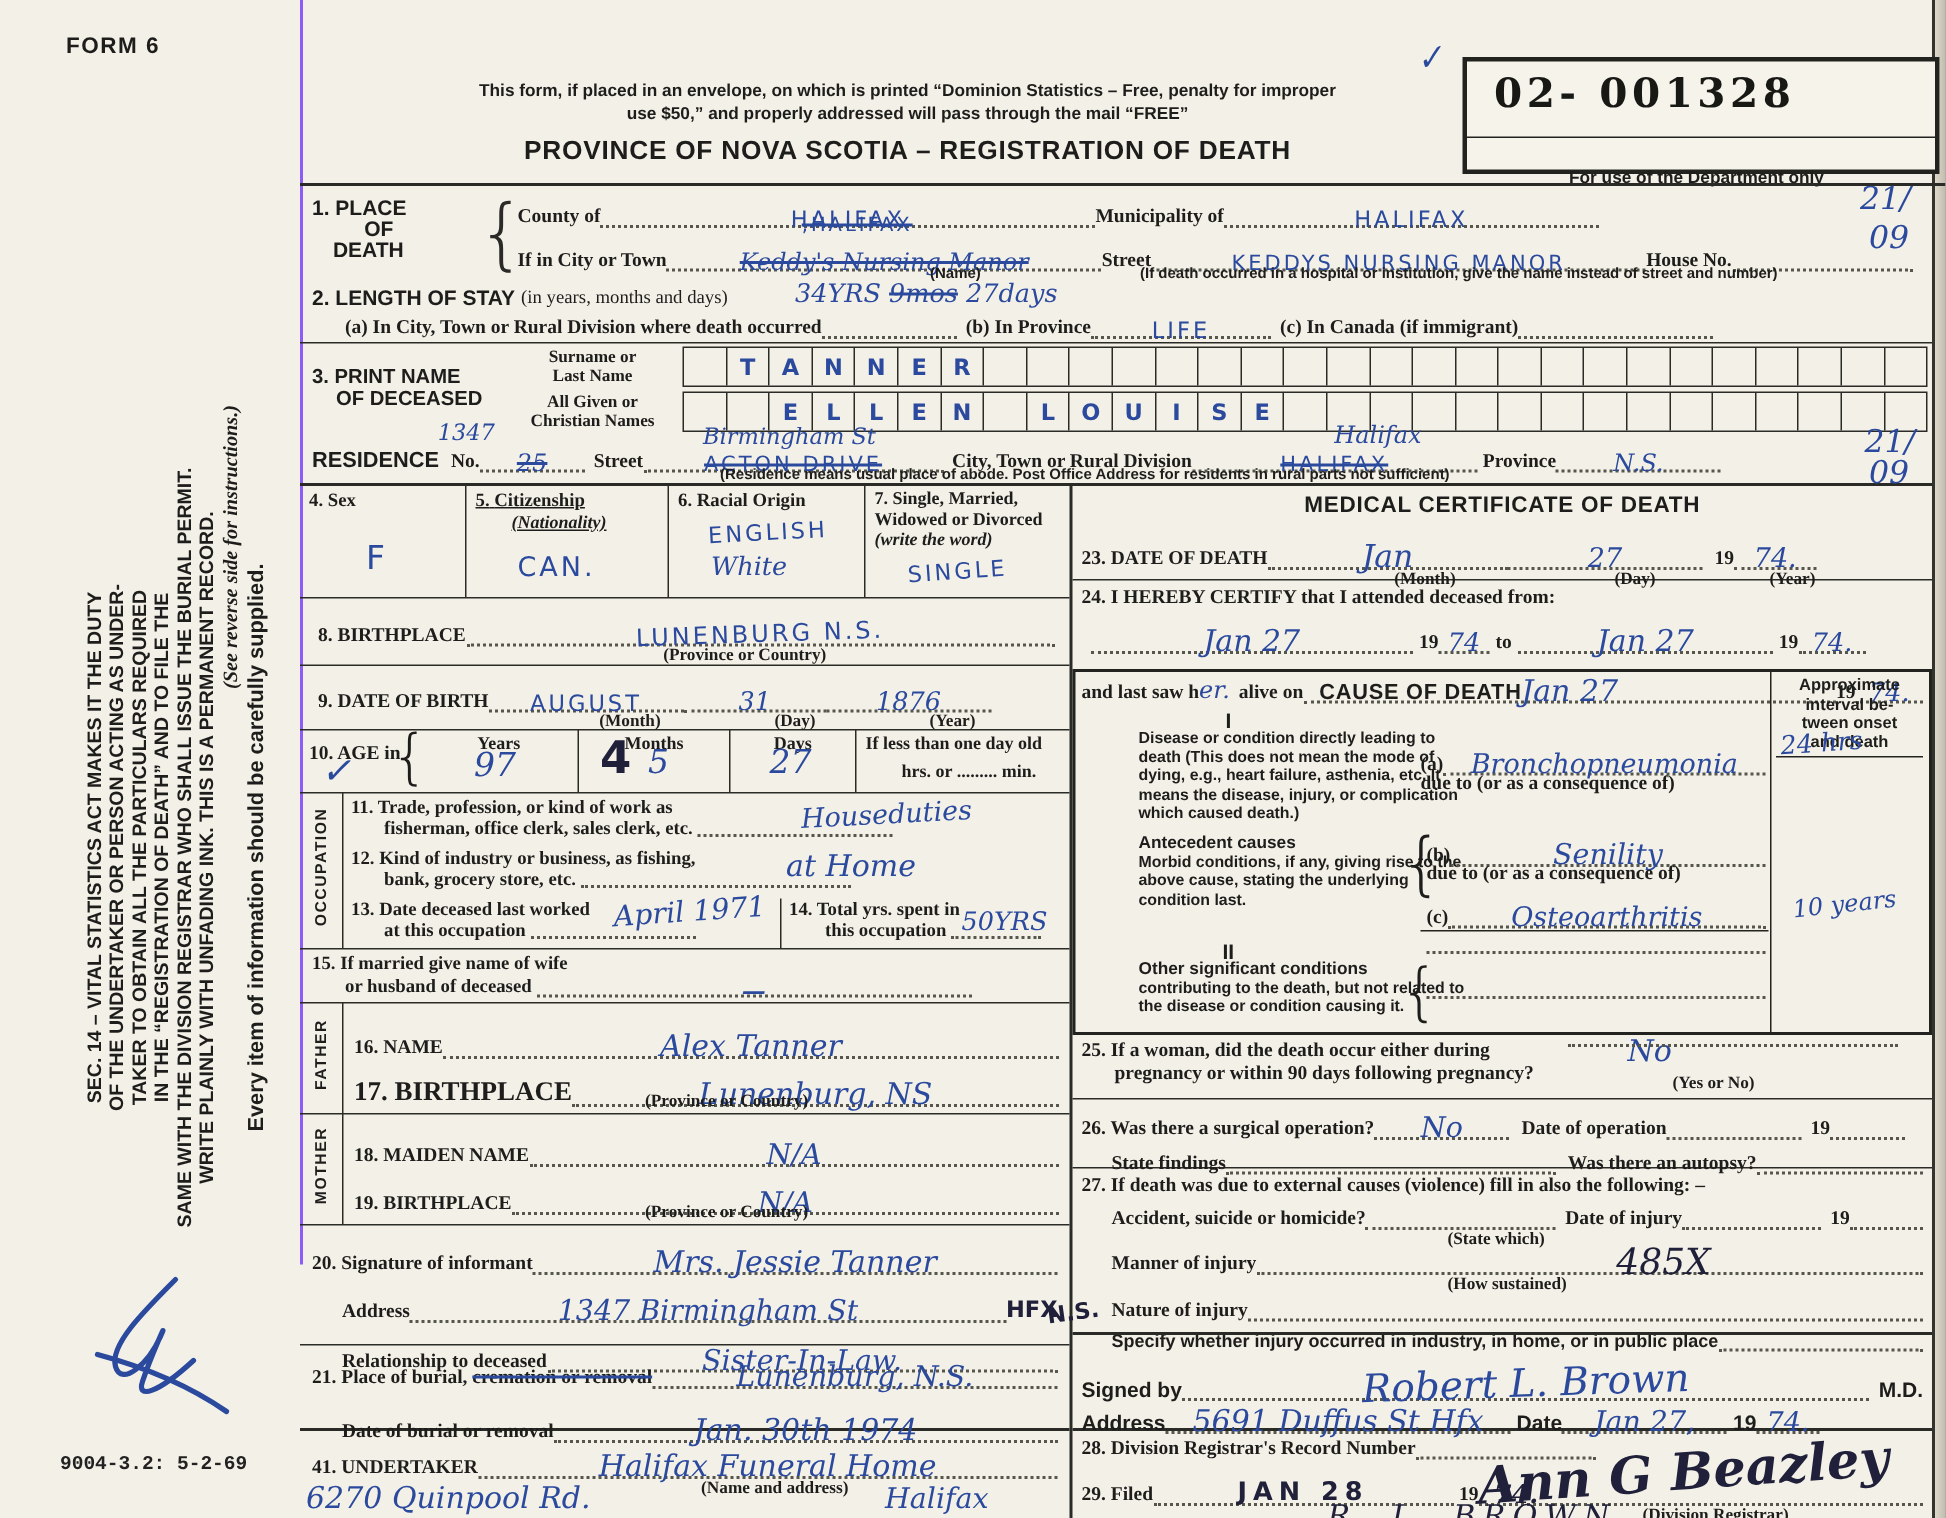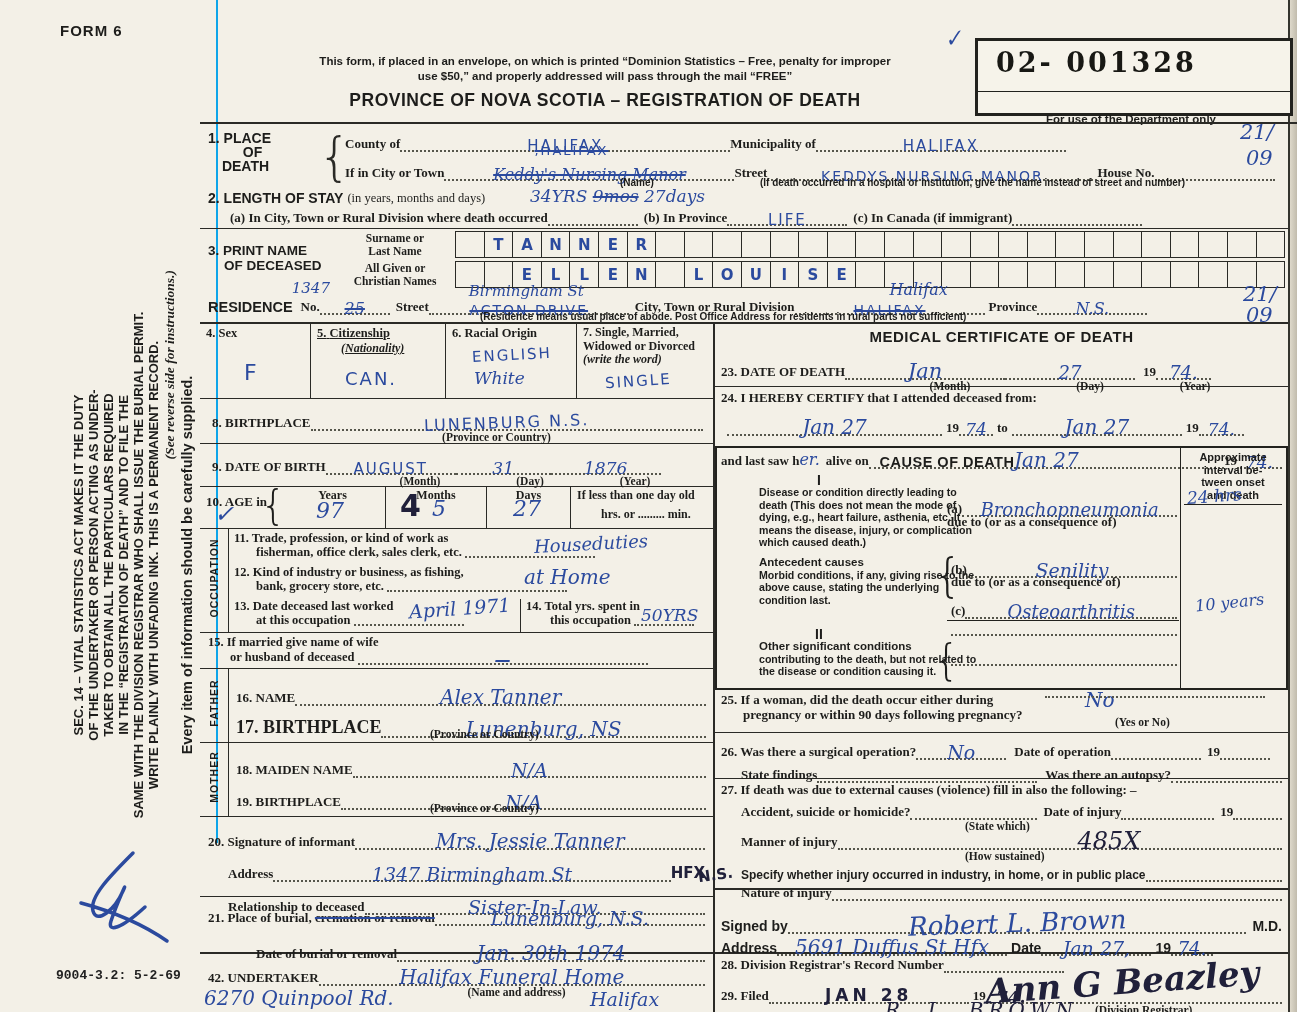--- a/index.html
+++ b/index.html
@@ -23,21 +23,21 @@
   .vlabel{position:absolute;left:-36px;top:50%;width:100px;margin-top:-8px;text-align:center;
       transform:rotate(-90deg);font-size:10.5px;letter-spacing:1px;}
   .sep{border-bottom:1.5px solid #2a2a26;}
   .causecap{font-size:10.6px;line-height:12.5px;margin-left:36px;}
 </style>
 </head>
 <body>
 
 <div id="paper">
 
-  <div class="abs" style="left:16px;top:0;width:200px;height:843px;border-right:2px solid #0ea5e9;">
+  <div class="abs" style="left:0;top:0;width:200px;height:843px;border-right:2px solid #8b5cf6;">
     <div class="abs fsans" style="left:44px;top:22px;font-size:15px;letter-spacing:1px;">FORM 6</div>
 
     <div class="abs" style="left:-300px;top:495px;width:850px;height:140px;transform:rotate(-90deg);text-align:center;">
       <div class="fsans" style="font-size:13px;line-height:15px;">SEC. 14 – VITAL STATISTICS ACT MAKES IT THE DUTY</div>
       <div class="fsans" style="font-size:13px;line-height:15px;">OF THE UNDERTAKER OR PERSON ACTING AS UNDER-</div>
       <div class="fsans" style="font-size:13px;line-height:15px;">TAKER TO OBTAIN ALL THE PARTICULARS REQUIRED</div>
       <div class="fsans" style="font-size:13px;line-height:15px;">IN THE “REGISTRATION OF DEATH” AND TO FILE THE</div>
       <div class="fsans" style="font-size:13px;line-height:15px;">SAME WITH THE DIVISION REGISTRAR WHO SHALL ISSUE THE BURIAL PERMIT.</div>
       <div class="fsans" style="font-size:13px;line-height:15px;">WRITE PLAINLY WITH UNFADING INK.  THIS IS A PERMANENT RECORD.</div>
       <div class="fserif" style="font-style:italic;font-size:13.5px;text-align:right;padding-right:130px;line-height:17px;">(See reverse side for instructions.)</div>
@@ -422,30 +422,30 @@
 
     <div class="abs" style="left:0;top:574px;width:513px;height:56px;border-bottom:2px solid #2a2a26;">
       <div class="row" style="padding:6px 8px 0 8px;">
         <span class="fserif" style="font-size:13px;white-space:nowrap;"><span>21.</span> <span>Place of burial,</span>
           <span class="bstrike">cremation or removal</span></span>
         <span class="dl" style="flex:1;">
             <span class="hw" style="font-size:19px;">Lunenburg, N.S.</span>
           </span>
       </div>
       <div class="row" style="padding:10px 8px 0 28px;">
-        <span class="fserif" style="font-size:13px;white-space:nowrap;margin-left:28px;">Date of burial or removal</span>
+        <span class="fserif" style="font-size:13px;white-space:nowrap;">Date of burial or removal</span>
         <span class="dl" style="flex:1;">
             <span class="hw" style="font-size:20px;">Jan. 30th 1974</span>
           </span>
       </div>
     </div>
 
     <div class="abs" style="left:0;top:630px;width:513px;height:60px;">
       <div class="row" style="padding:8px 8px 0 8px;">
-        <span class="fserif" style="font-size:13px;white-space:nowrap;"><span>42.</span> <span>UNDERTAKER</span></span>
+        <span class="fserif" style="font-size:13px;white-space:nowrap;"><span>41.</span> <span>UNDERTAKER</span></span>
         <span class="dl" style="flex:1;">
             <span class="hw" style="font-size:20px;">Halifax Funeral Home</span>
           </span>
       </div>
       <div class="fserif" style="text-align:center;font-size:11.5px;padding-left:120px;">(Name and address)</div>
       <div class="hw abs" style="left:4px;top:34px;font-size:20px;">6270 Quinpool Rd.</div>
       <div class="hw abs" style="left:390px;top:36px;font-size:19px;">Halifax</div>
     </div>
   </div>
 
@@ -617,28 +617,28 @@
       </div>
       <div class="fserif" style="font-size:11.5px;padding-left:250px;">(State which)</div>
       <div class="row" style="padding:2px 6px 0 26px;">
         <span class="fserif" style="font-size:13px;">Manner of injury</span>
         <span class="dl" style="flex:1;position:relative;">
           <span></span>
           <span class="abs dk" style="left:240px;top:-26px;font-family:'DejaVu Serif',serif;font-style:italic;font-size:24px;">485X</span>
         </span>
       </div>
       <div class="fserif" style="font-size:11.5px;padding-left:250px;">(How sustained)</div>
+      <div class="row" style="padding:3px 6px 0 26px;">
+        <span class="fserif" style="font-size:13px;">Nature of injury</span>
+        <span class="dl" style="flex:1;">
+            <span></span>
+          </span>
+      </div>
       <div class="row" style="padding:6px 6px 0 26px;">
         <span class="fsans" style="font-size:12px;white-space:nowrap;">Specify whether injury occurred in industry, in home, or in public place</span>
-        <span class="dl" style="flex:1;">
-            <span></span>
-          </span>
-      </div>
-      <div class="row" style="padding:3px 6px 0 26px;">
-        <span class="fserif" style="font-size:13px;">Nature of injury</span>
         <span class="dl" style="flex:1;">
             <span></span>
           </span>
       </div>
     </div>
 
     <div class="abs" style="left:0;top:566px;width:573px;height:36px;border-top:2.5px solid #2a2a26;">
       <div class="row" style="padding:12px 6px 0 6px;">
         <span class="fsans" style="font-size:14px;">Signed by</span>
         <span class="dl" style="flex:1;">

